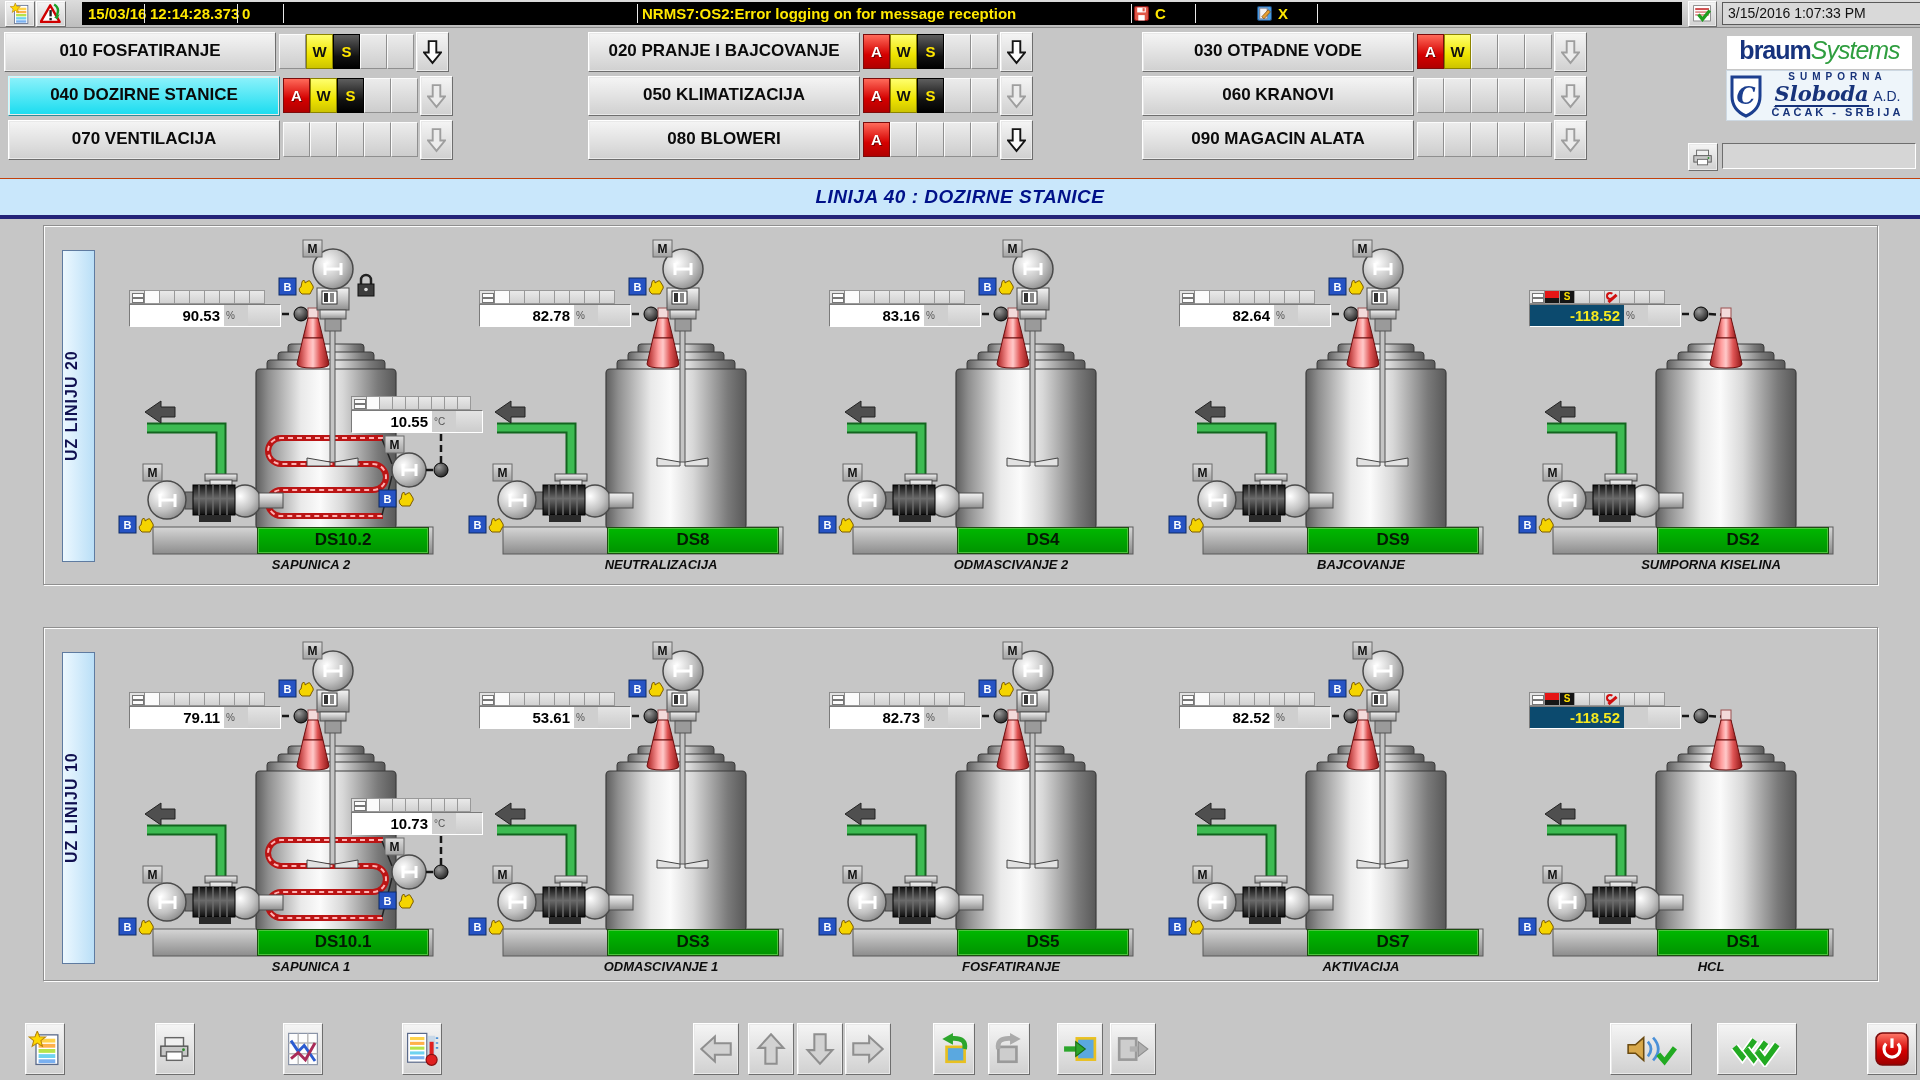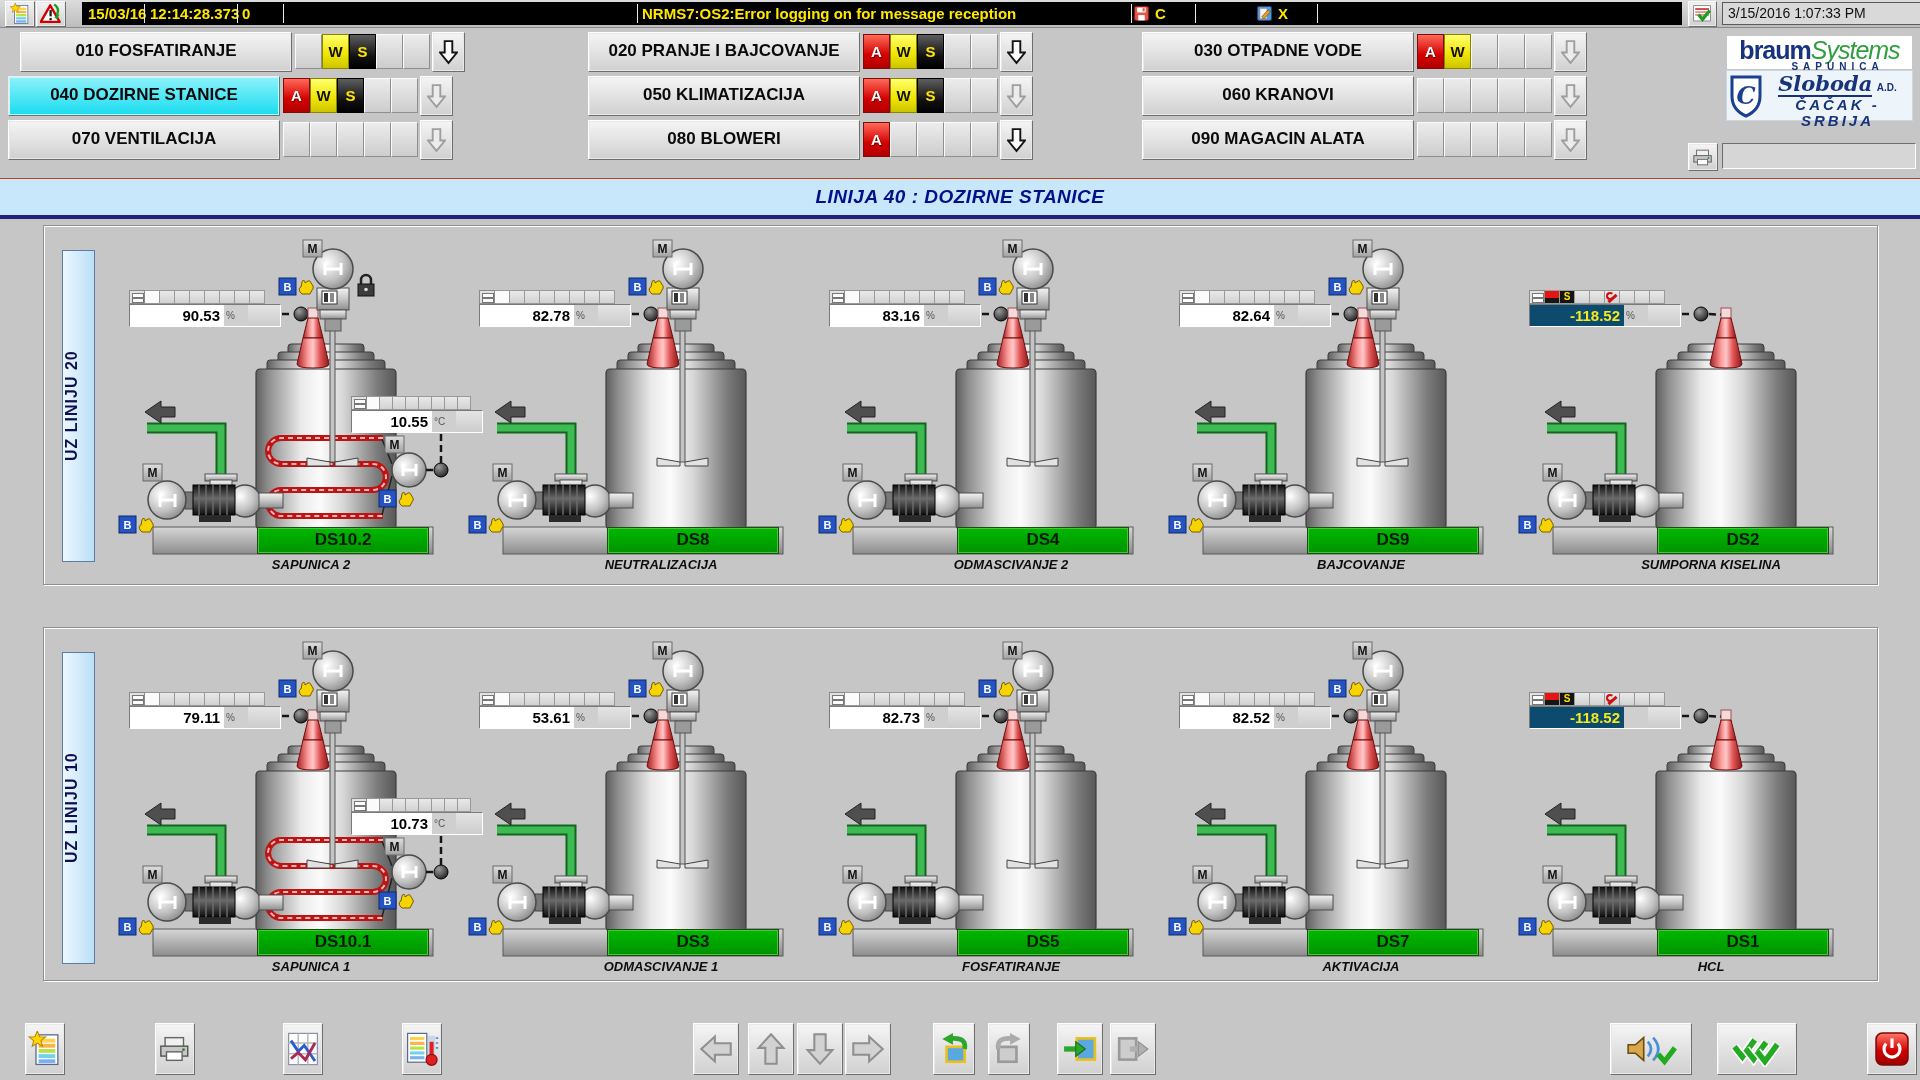--- a/index.html
+++ b/index.html
@@ -41,22 +41,22 @@
   
   .braumbox{position:absolute;left:1727px;top:36px;width:185px;height:33px;background:#fff;
             display:flex;align-items:flex-start;justify-content:center;white-space:nowrap}
   .braum1{font-weight:bold;font-size:25px;color:#17337d;letter-spacing:-1px}
   .braum2{font-style:italic;font-size:25px;color:#2f9e3f;letter-spacing:-1px}
   .slobox{position:absolute;left:1726px;top:70px;width:187px;height:51px;background:#eef5fa;border:1px solid #cdd8e2;
           display:flex;align-items:center;padding-left:2px;box-sizing:border-box}
   .slotext{flex:1;text-align:center;color:#17337a;line-height:1.05}
   .slo-komp{font-size:10px;font-weight:bold;letter-spacing:5px}
   .slo-name{font-family:"DejaVu Serif",serif;font-weight:bold;font-style:italic;font-size:21px;border-bottom:2px solid #17337a;display:inline-block}
-  .slo-ad{font-size:10px;font-weight:bold}
-  .slo-city{font-size:15px;font-weight:bold;letter-spacing:3px;font-style:italic}
+  .slo-ad{font-size:14px;font-weight:normal}
+  .slo-city{font-size:11px;font-weight:bold;letter-spacing:3px;}
 
   
   .titlebar{position:absolute;left:0;top:178px;width:1920px;height:36px;background:#c9e7fb;
             border-top:1px solid #c2410c;border-bottom:4px solid #232378;text-align:center;
             line-height:36px;font-weight:bold;font-style:italic;font-size:19px;color:#001189;letter-spacing:.5px}
 
   
   .grp{position:absolute;left:43px;width:1833px;border:1px solid #8f8f8f;
        box-shadow:inset 1px 1px 0 #fdfdfd,1px 1px 0 #fdfdfd;background:#c6c6c6}
   .linebar{position:absolute;left:18px;top:24px;width:31px;height:310px;
@@ -327,21 +327,21 @@
   </div>
   <div class="tb-btn btn3d" style="left:1688px;width:27px">
     <svg width="21" height="21">
         <use href="#i-calcheck"></use>
       </svg>
   </div>
   <div class="clockfld">3/15/2016 1:07:33 PM</div>
 </div>
 
 <div id="navgrid">
-    <div class="nav-unit" style="left: 20px; top: 32px; padding-left: 36px;">
+    <div class="nav-unit" style="left: 4px; top: 32px; padding-left: 36px;">
     <div class="nav-main btn3d">010 FOSFATIRANJE</div>
     <div class="inds">
         <div class="ind ind-e" style="left: 275px;"></div>
         <div class="ind ind-w" style="left: 302px;">W</div>
         <div class="ind ind-s" style="left: 329px;">S</div>
         <div class="ind ind-e" style="left: 356px;"></div>
         <div class="ind ind-e" style="left: 383px;"></div>
       </div>
     <div class="arrow-btn btn3d">
       <svg class="navarrow on" viewBox="0 0 20 28">
@@ -474,21 +474,21 @@
 <div class="braumbox">
   <span class="braum1">braum</span>
     <span class="braum2">Systems</span>
 </div>
 <div class="slobox">
   <svg width="34" height="44" viewBox="0 0 34 44">
     <path d="M3,3 H31 V22 Q31,36 17,42 Q3,36 3,22 Z" fill="#ffffff" stroke="#1c3f8f" stroke-width="3"></path>
     <text x="17" y="30" text-anchor="middle" font-size="24" font-weight="bold" font-style="italic" font-family="DejaVu Serif, serif" fill="#1c3f8f">C</text>
   </svg>
   <div class="slotext">
-    <div class="slo-komp">SAPUNICA</div>
+    <div class="slo-komp">SUMPORNA</div>
     <div><span class="slo-name">Sloboda</span>
          <span class="slo-ad">A.D.</span></div>
     <div class="slo-city">ČAČAK - SRBIJA</div>
   </div>
 </div>
 <div class="tb-btn btn3d" style="left:1688px;top:143px;width:28px;height:26px">
   <svg width="22" height="19">
       <use href="#i-printer"></use>
     </svg>
 </div>

